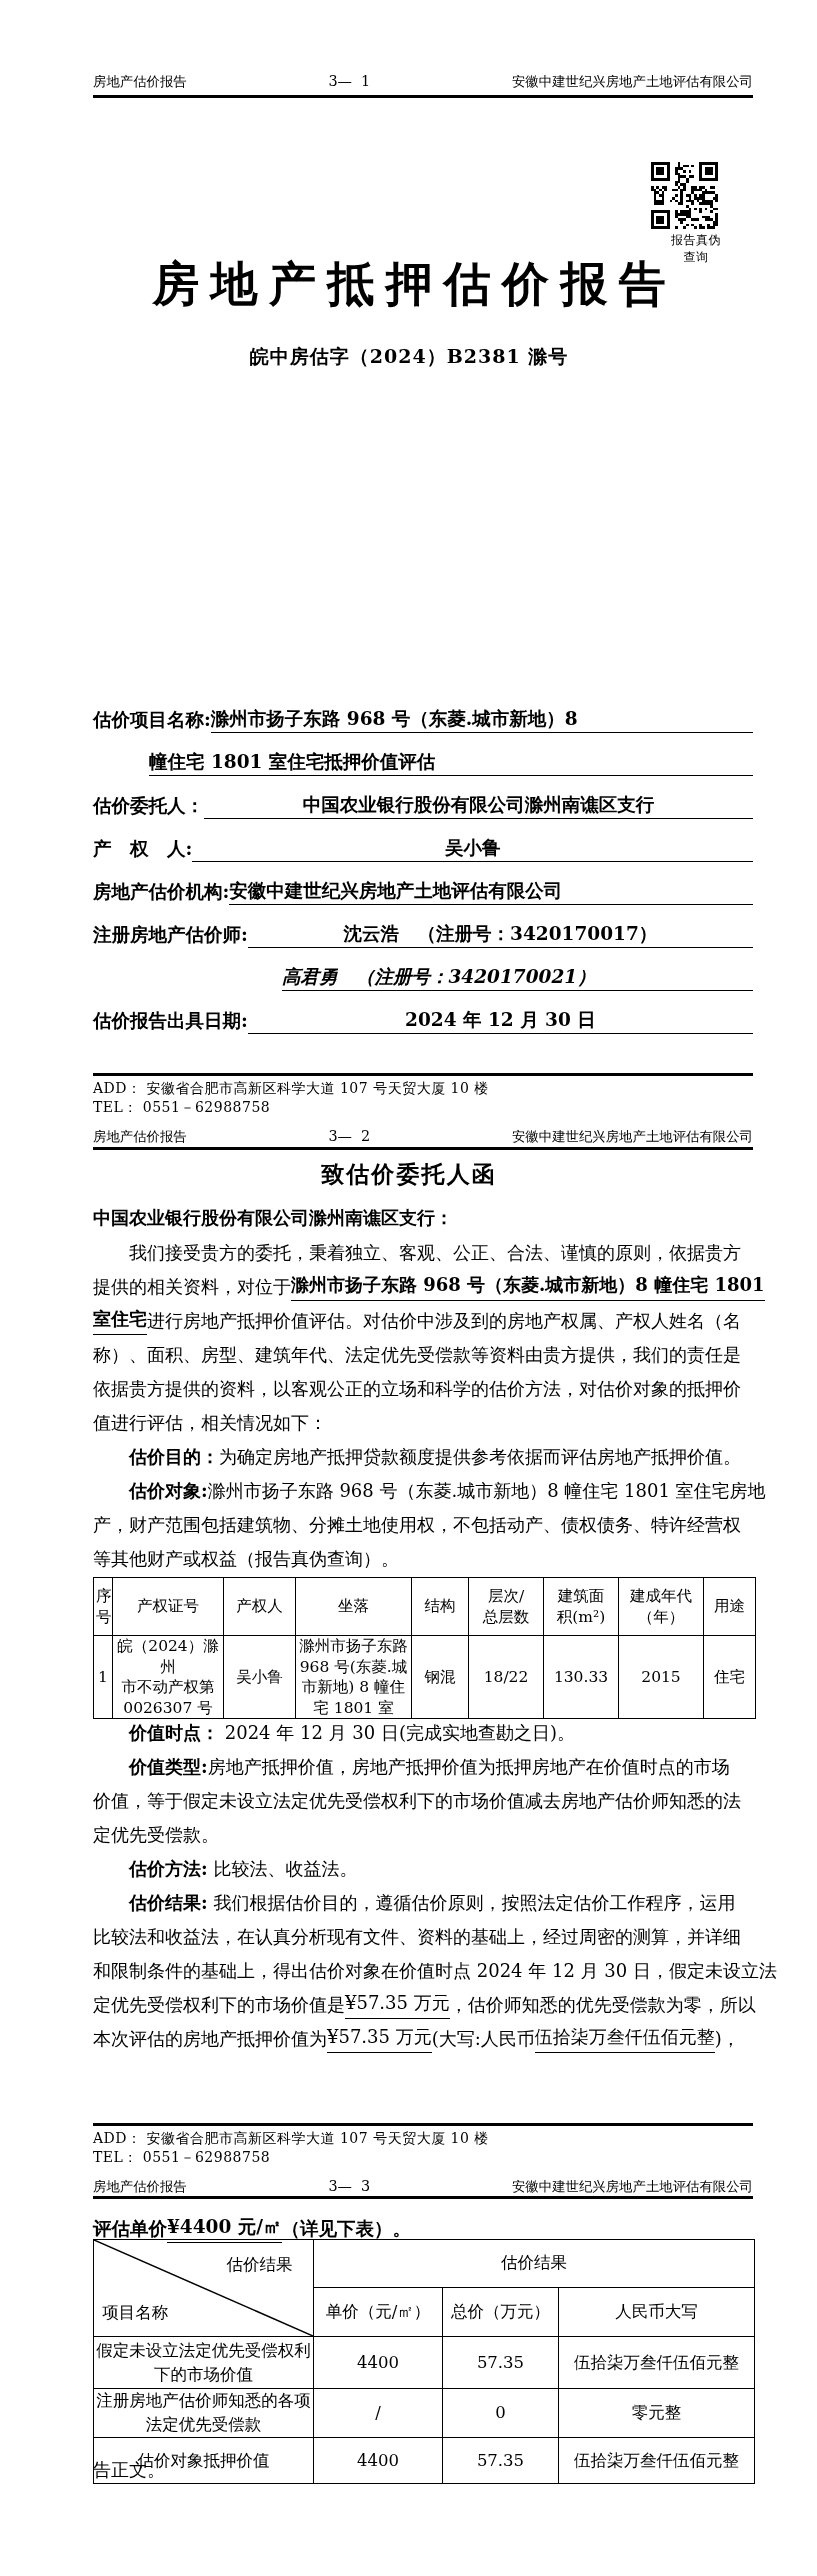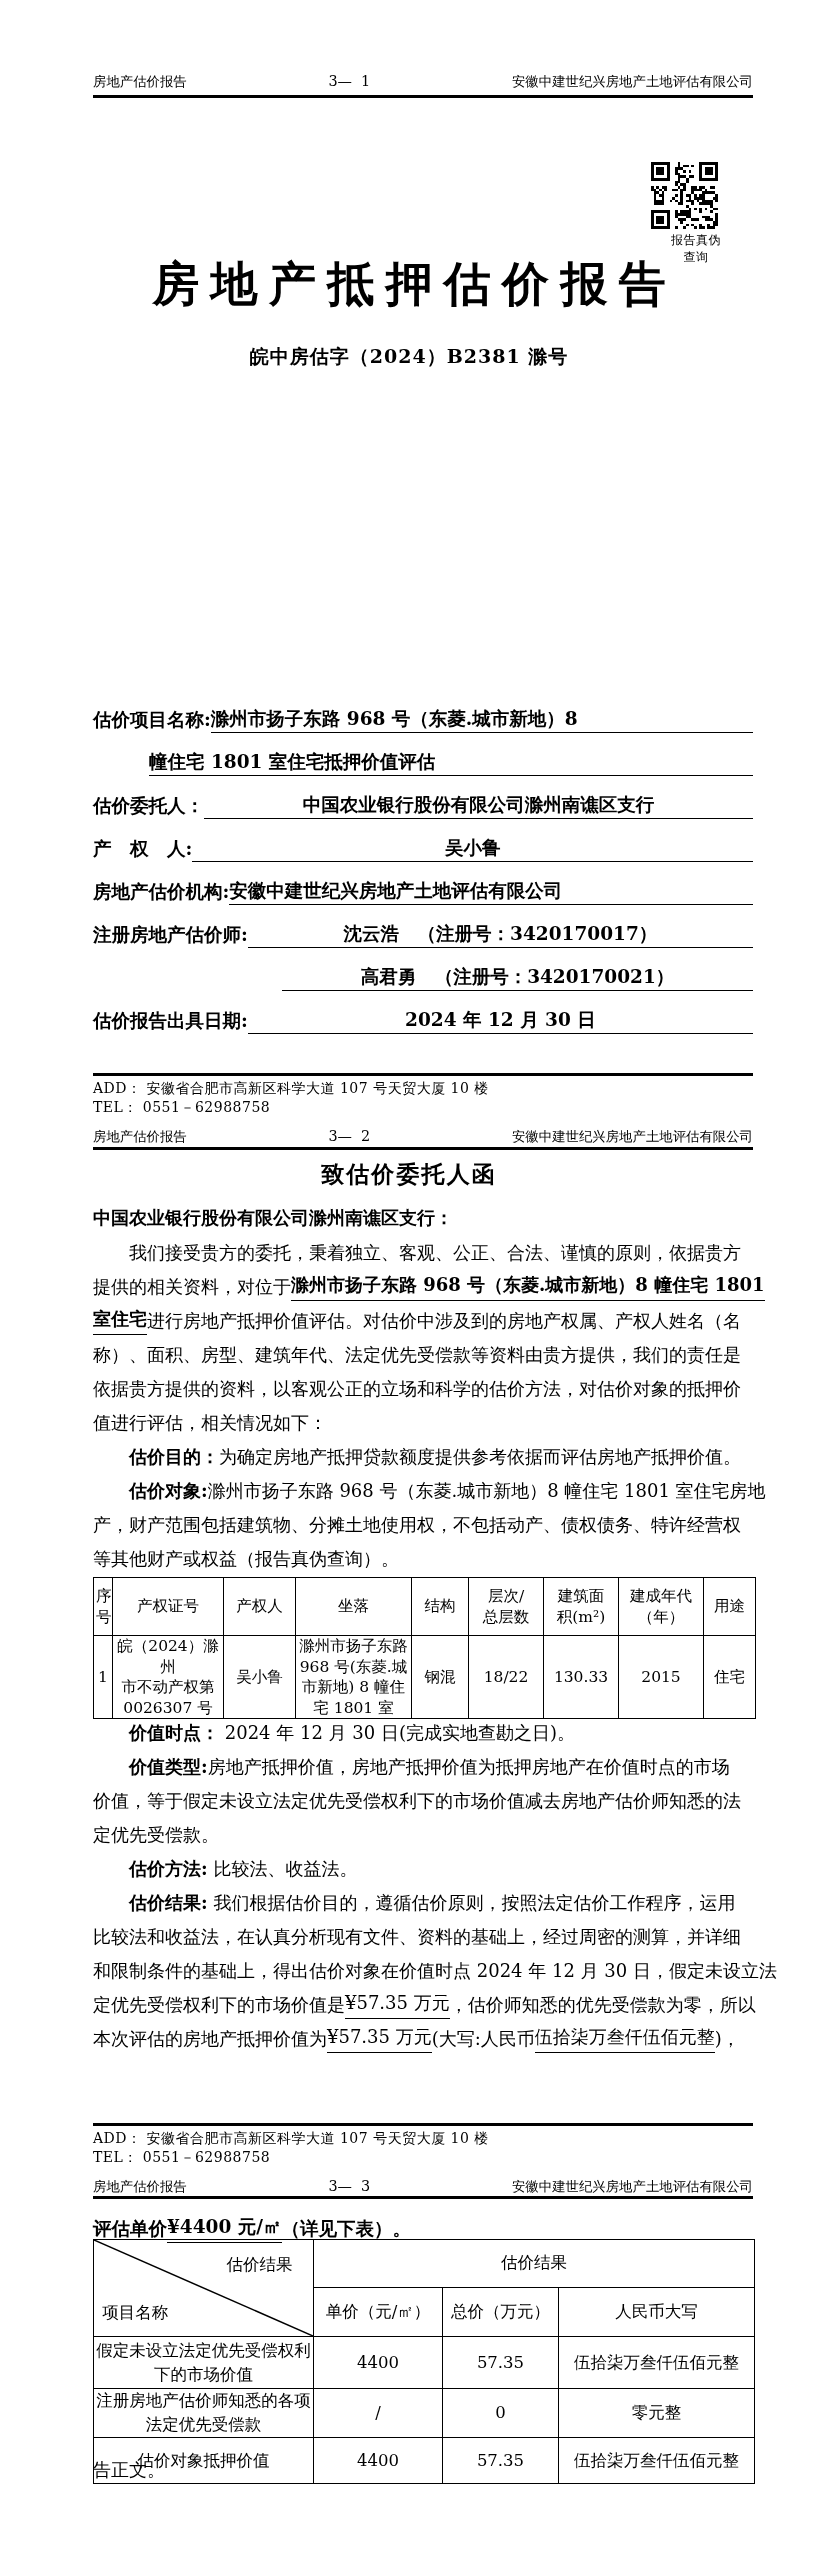--- a/index.html
+++ b/index.html
@@ -277,21 +277,21 @@
       <div class="info-row">
         <span class="info-label">房地产估价机构:</span>
         <span class="info-value" style="text-align: left;">安徽中建世纪兴房地产土地评估有限公司</span>
       </div>
       <div class="info-row">
         <span class="info-label">注册房地产估价师:</span>
         <span class="info-value" style="text-align: center;">沈云浩　（注册号：3420170017）</span>
       </div>
       <div class="info-row">
         <span class="info-label"></span>
-        <span class="info-value" style="text-align: center; margin-left: 189px;">高君勇　（注册号：3420170021）</span>
+        <span class="info-value" style="margin-left: 189px; font-style: italic;">高君勇　（注册号：3420170021）</span>
       </div>
       <div class="info-row">
         <span class="info-label">估价报告出具日期:</span>
         <span class="info-value" style="text-align: center;">2024 年 12 月 30 日</span>
       </div>
     </div>
 
   <div class="abs rule" style="top:1073px;"></div>
   <div class="abs foot-line" style="top:1080px;">ADD： 安徽省合肥市高新区科学大道 107 号天贸大厦 10 楼</div>
   <div class="abs foot-line" style="top:1099px;">TEL： 0551－62988758</div>

